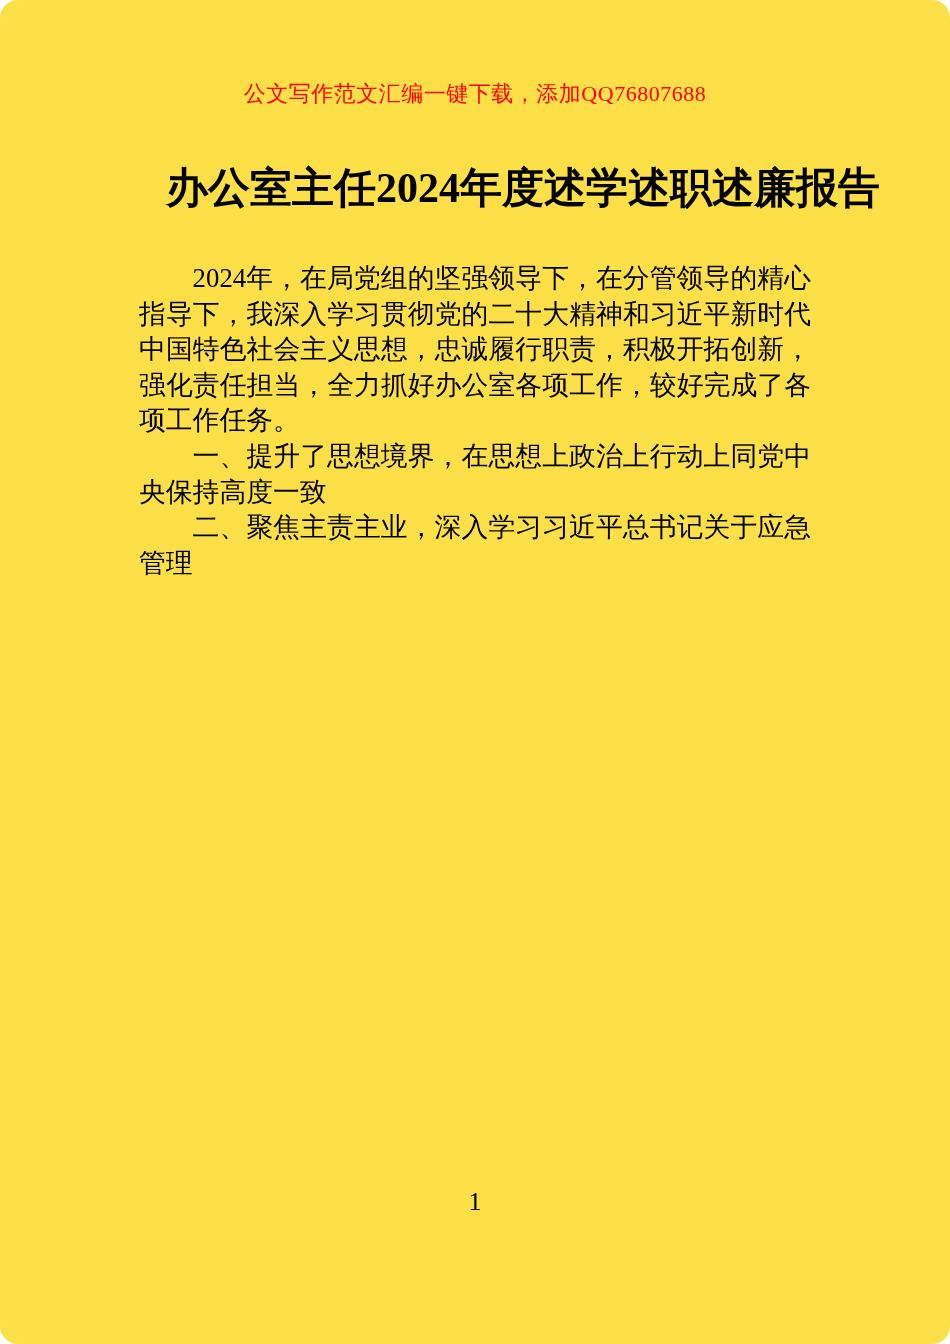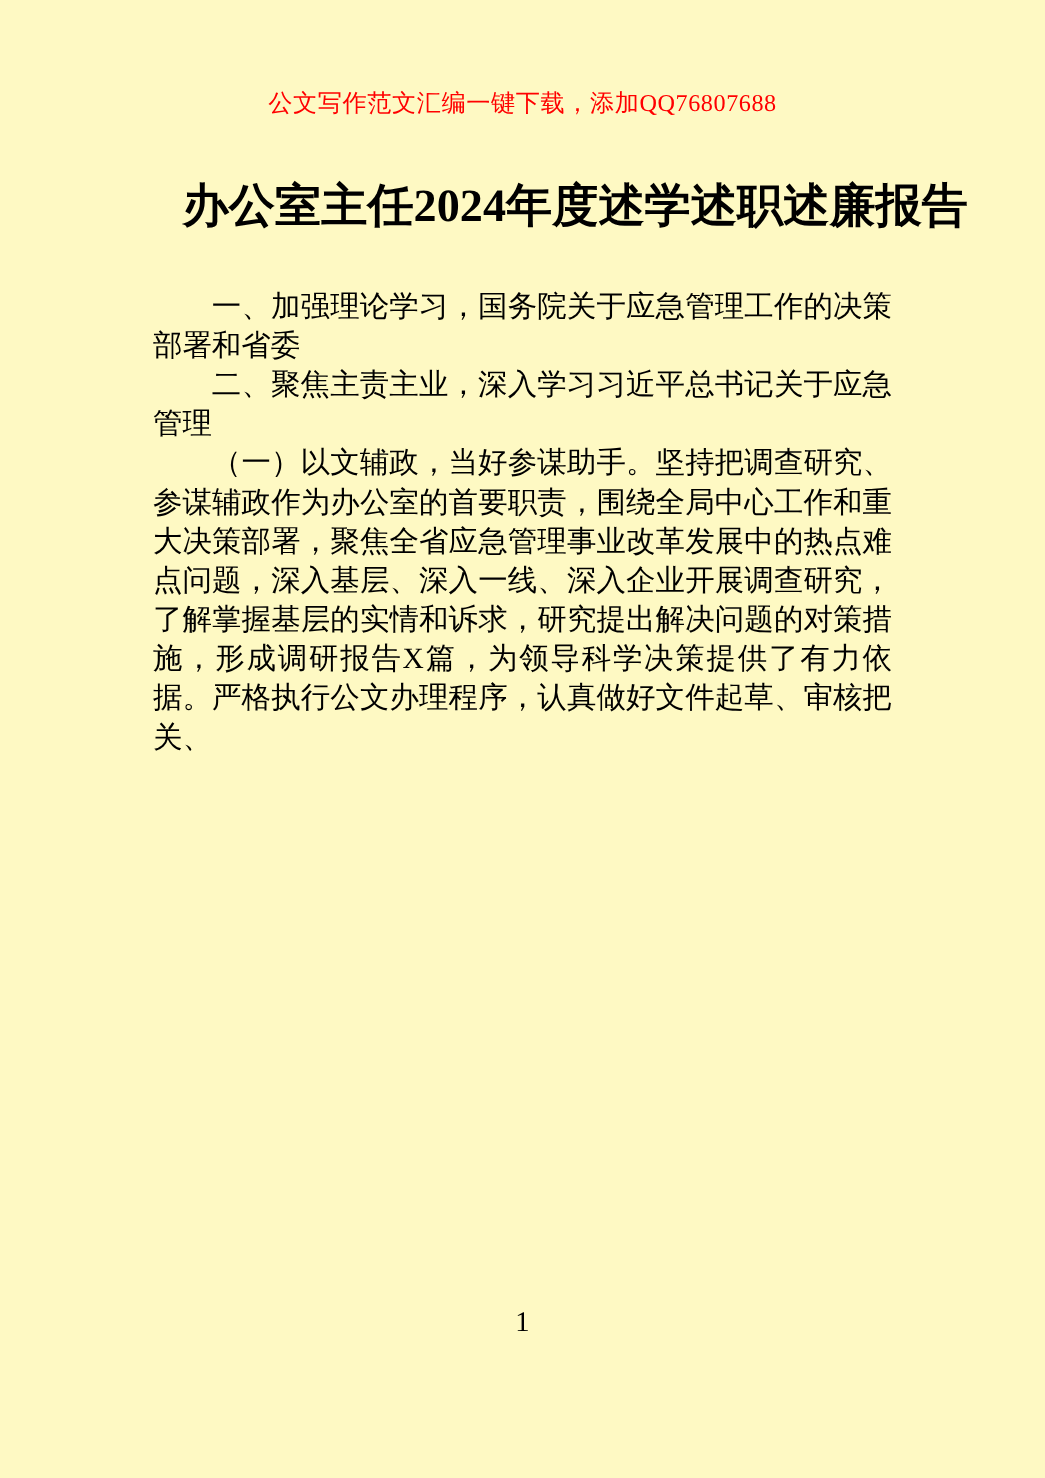--- a/index.html
+++ b/index.html
@@ -11,21 +11,22 @@
     width: 950px;
     height: 1344px;
     position: relative;
     font-family: "Liberation Serif", serif;
     color: #000000;
     overflow: hidden;
   }
   .page {
     position: absolute;
     inset: 0;
-    background: #fef9c3;
+    background: #fde047;
+    border-radius: 18px;
   }
   .header-notice {
     position: absolute;
     top: 81px;
     left: 0;
     width: 100%;
     text-align: center;
     font-size: 22px;
     line-height: 26px;
     letter-spacing: 0.5px;
@@ -70,20 +71,20 @@
 </head>
 <body>
 
 <div class="page">
 
   <div class="header-notice" style="color: rgb(255, 0, 0);">公文写作范文汇编一键下载，添加QQ76807688</div>
 
   <h1 class="doc-title">办公室主任2024年度述学述职述廉报告</h1>
 
   <div class="body-text">
-      <p class="para heading">一、加强理论学习，国务院关于应急管理工作的决策部署和省委</p>
+      <p class="para body">2024年，在局党组的坚强领导下，在分管领导的精心指导下，我深入学习贯彻党的二十大精神和习近平新时代中国特色社会主义思想，忠诚履行职责，积极开拓创新，强化责任担当，全力抓好办公室各项工作，较好完成了各项工作任务。</p>
+      <p class="para heading">一、提升了思想境界，在思想上政治上行动上同党中央保持高度一致</p>
       <p class="para heading">二、聚焦主责主业，深入学习习近平总书记关于应急管理</p>
-      <p class="para body">（一）以文辅政，当好参谋助手。坚持把调查研究、参谋辅政作为办公室的首要职责，围绕全局中心工作和重大决策部署，聚焦全省应急管理事业改革发展中的热点难点问题，深入基层、深入一线、深入企业开展调查研究，了解掌握基层的实情和诉求，研究提出解决问题的对策措施，形成调研报告X篇，为领导科学决策提供了有力依据。严格执行公文办理程序，认真做好文件起草、审核把关、</p>
     </div>
 
   <div class="page-number">1</div>
 
 </div>
 
 </body></html>

